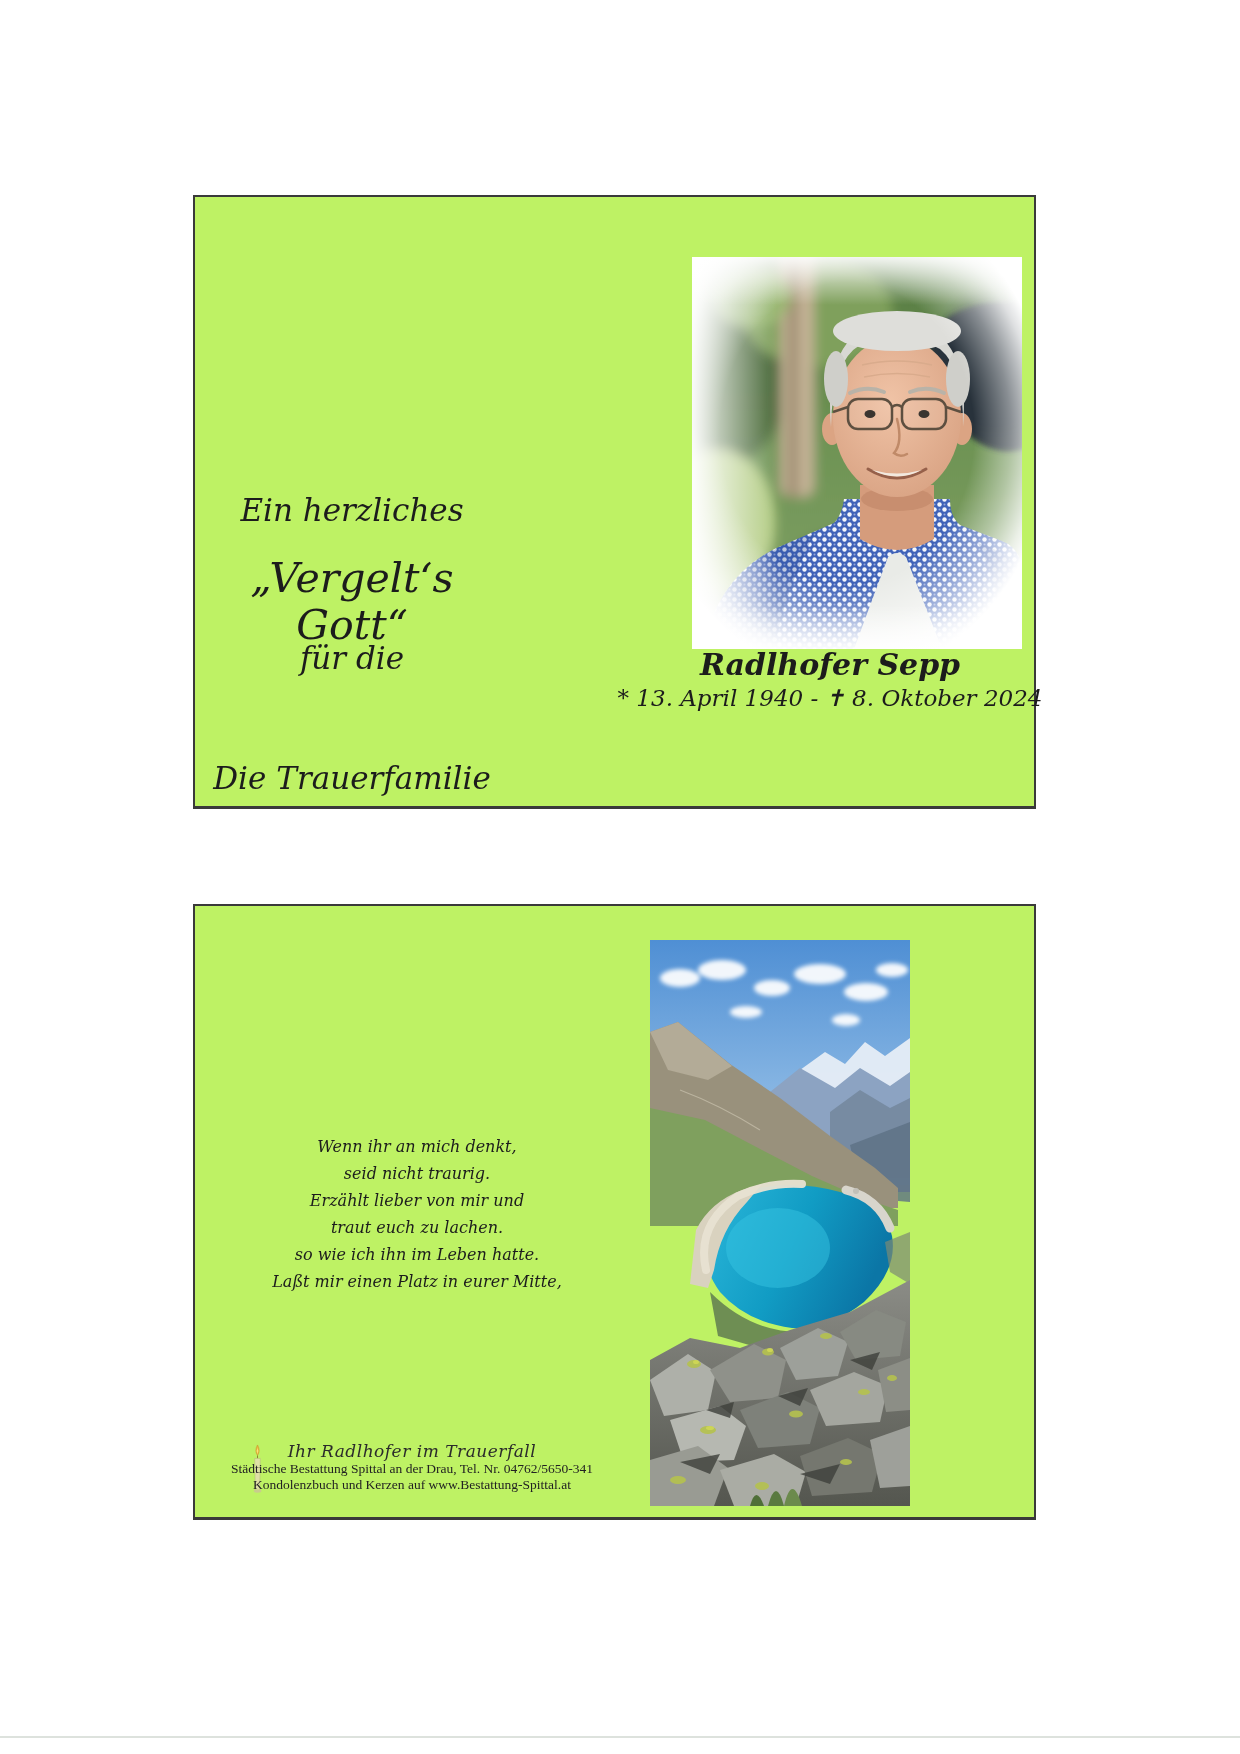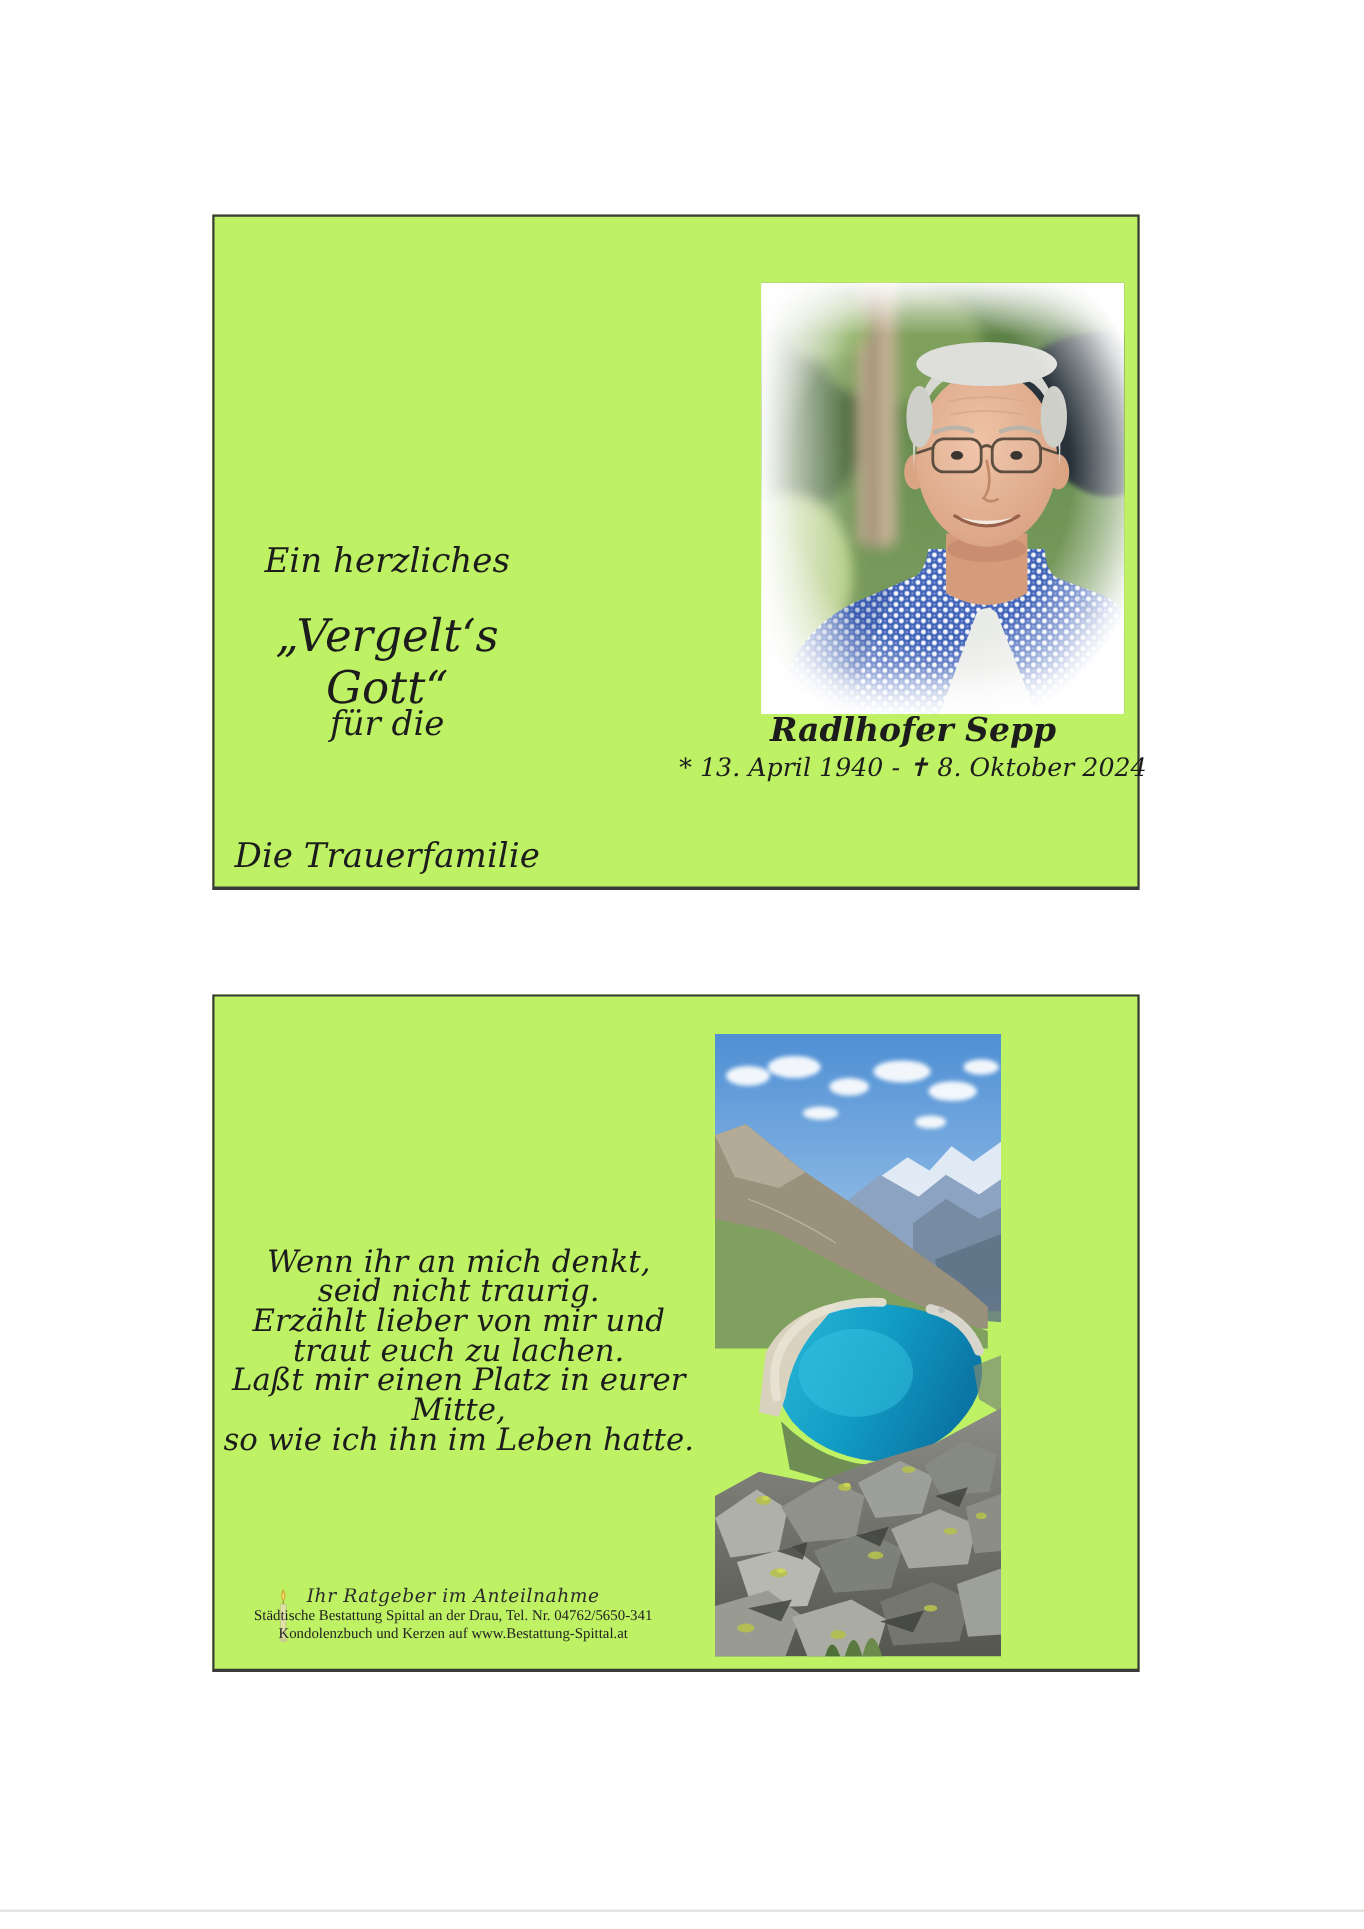--- a/index.html
+++ b/index.html
@@ -22,21 +22,21 @@
   
   .portrait{position:absolute;left:497px;top:60px;width:330px;height:392px;}
   .portrait svg{display:block;width:100%;height:100%;}
   .name-block{position:absolute;left:417px;top:450px;width:436px;text-align:center;font-style:italic;}
   .deceased-name{font-size:52px;line-height:60px;color:#232823;}
   .deceased-nickname{font-size:30px;line-height:34px;margin-top:1px;font-weight:bold;}
   .deceased-dates{font-size:23px;line-height:26px;margin-top:3px;}
 
   
   .poem{position:absolute;left:0;top:227px;width:444px;text-align:center;
-        font-style:italic;font-size:28px;line-height:27px;}
+        font-style:italic;font-size:16px;line-height:27px;}
   .lake{position:absolute;left:455px;top:34px;width:260px;height:566px;}
   .lake svg{display:block;width:100%;height:100%;}
   .funeral{position:absolute;left:0;top:536px;width:434px;text-align:center;}
   .funeral .tagline{font-style:italic;font-size:17px;line-height:19px;letter-spacing:0.5px;color:#2b2b2b;}
   .funeral .addr{font-family:"Liberation Serif",serif;font-size:13.5px;line-height:16px;color:#222;}
   .candle{position:absolute;left:55px;top:538px;width:15px;height:50px;}
   .candle svg{display:block;width:100%;height:100%;}
 
   .scan-line{position:absolute;left:0;top:1736px;width:1240px;height:2px;background:#dde2dd;}
 </style>
@@ -154,36 +154,36 @@
       <div class="deceased-dates">* 13. April 1940 - ✝ 8. Oktober 2024</div>
     </div>
   </div>
 
   <div class="card card-back">
     <div class="poem">
       <div>Wenn ihr an mich denkt,</div>
       <div>seid nicht traurig.</div>
       <div>Erzählt lieber von mir und</div>
       <div>traut euch zu lachen.</div>
+      <div>so wie ich ihn im Leben hatte.</div>
       <div>Laßt mir einen Platz in eurer Mitte,</div>
-      <div>so wie ich ihn im Leben hatte.</div>
     </div>
 
     <div class="candle">
       <svg viewBox="0 0 16 52" preserveAspectRatio="none">
         <path d="M8,1 Q11.5,7 8,12 Q4.5,7 8,1 Z" fill="#e8b93e" stroke="#c8892a" stroke-width="0.5"></path>
         <path d="M8,4 Q9.8,7.5 8,10.5 Q6.2,7.5 8,4 Z" fill="#f6e27a"></path>
         <line x1="8" y1="12" x2="8" y2="15" stroke="#8a7a30" stroke-width="1"></line>
         <path d="M5,15 L11,15 L10.4,48 L5.6,48 Z" fill="#dfe0a6" stroke="#b9bc7a" stroke-width="0.6"></path>
         <ellipse cx="8" cy="49" rx="4.2" ry="1.6" fill="#c9cc8e"></ellipse>
       </svg>
     </div>
 
     <div class="funeral">
-      <div class="tagline">Ihr Ratgeber im Anteilnahme</div>
+      <div class="tagline">Ihr Radlhofer im Trauerfall</div>
       <div class="addr">Städtische Bestattung Spittal an der Drau, Tel. Nr. 04762/5650-341</div>
       <div class="addr">Kondolenzbuch und Kerzen auf www.Bestattung-Spittal.at</div>
     </div>
 
     <div class="lake" role="img" aria-label="Turquoise mountain reservoir lake with dam wall, white shoreline, alpine peaks, blue sky with clouds and grey lichen-covered boulders in the foreground">
       <svg viewBox="0 0 260 566" preserveAspectRatio="none">
         <defs>
           <linearGradient id="skyG" x1="0" y1="0" x2="0" y2="1">
             <stop offset="0" stop-color="#4f8fd4"></stop>
               <stop offset="1" stop-color="#a9cdec"></stop>

